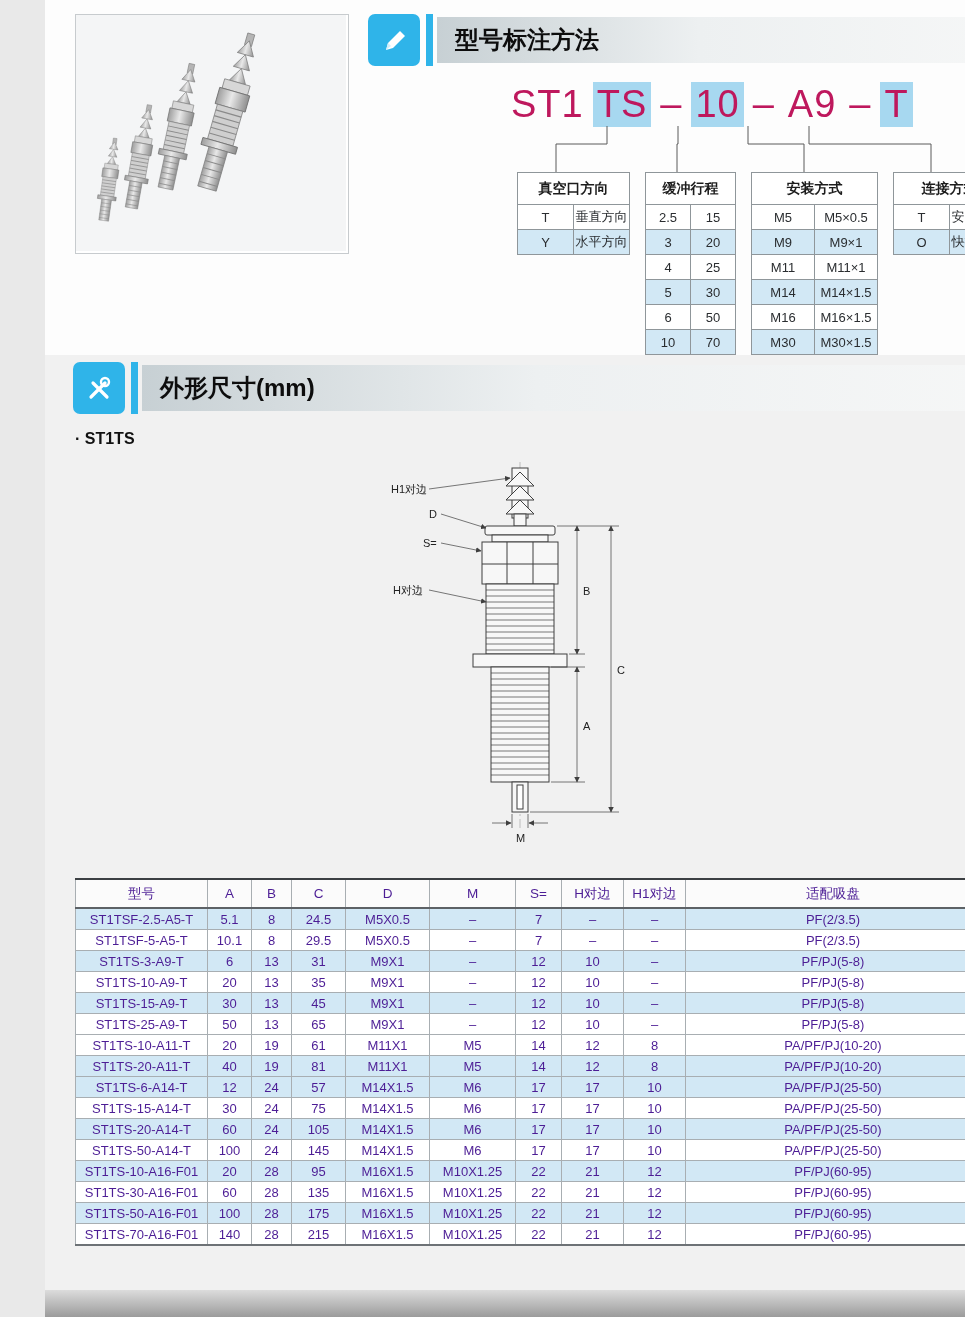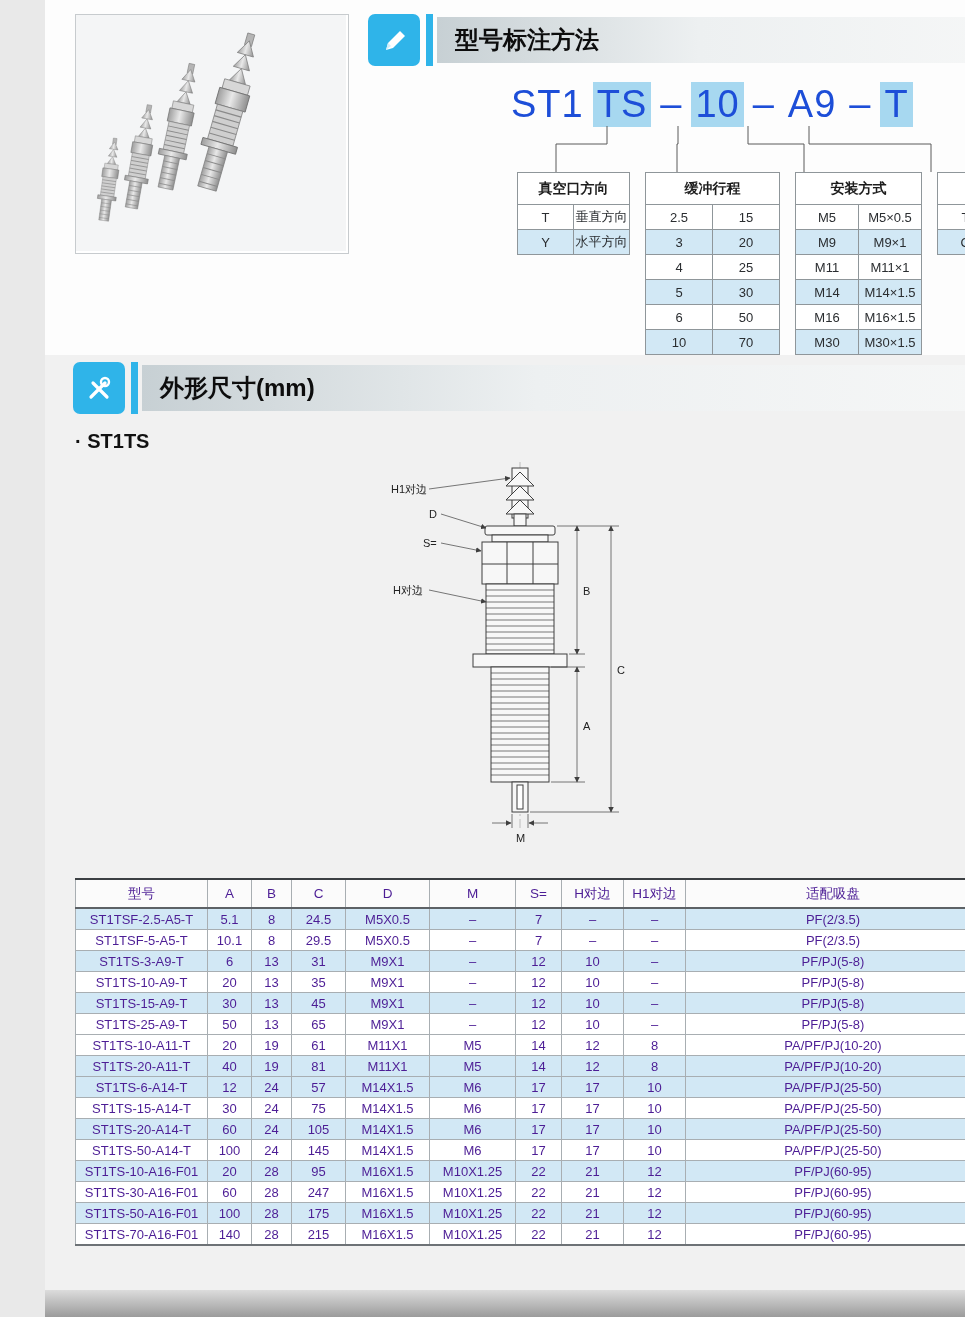--- a/index.html
+++ b/index.html
@@ -14,40 +14,40 @@
 
   
   .sec-icon{width:52px;height:52px;background:#2fb4e9;border-radius:7px;display:flex;
             align-items:center;justify-content:center;}
   .sec-bar{width:7px;height:52px;background:#2fb4e9;}
   .sec-titlebar{height:46px;background:linear-gradient(90deg,#c7d0d4,#edf0f1 45%,#f6f7f7);
                 display:flex;align-items:center;padding-left:18px;font-size:24px;font-weight:bold;color:#0d0d0d;}
 
   
   #model-code{left:462px;top:82px;display:flex;align-items:center;gap:5px;
-              font-size:38px;color:#1d4ed8;letter-spacing:1px;}
+              font-size:38px;color:#be185d;letter-spacing:1px;}
   #model-code .seg{padding:1px 4px;}
   #model-code .seg.hl{background:#a7d8f0;}
 
   
   #legend-tables{left:472px;top:172px;display:flex;gap:15px;align-items:flex-start;}
   #legend-tables table{border-collapse:collapse;background:#fff;font-size:13px;table-layout:fixed;}
   #legend-tables th{border:1px solid #8f969a;height:29px;font-size:14px;font-weight:bold;background:#fff;}
   #legend-tables td{border:1px solid #8f969a;height:22px;text-align:center;color:#2a2d30;}
   #legend-tables tr.alt{background:#d2e8f5;}
   #legend-tables table:nth-child(1){width:113px}
-  #legend-tables table:nth-child(2){width:135px}
+  #legend-tables table:nth-child(2){width:91px}
   #legend-tables table:nth-child(3){width:127px}
   #legend-tables table:nth-child(4){width:113px}
   #legend-tables table:nth-child(1) td:first-child{width:30px}
   #legend-tables table:nth-child(2) td:first-child{width:52px}
   #legend-tables table:nth-child(3) td:first-child{width:42px}
   #legend-tables table:nth-child(4) td:first-child{width:30px}
 
-  .series-label{left:30px;top:430px;font-size:20px;font-weight:bold;color:#111;}
+  .series-label{left:30px;top:430px;font-size:16px;font-weight:bold;color:#111;}
 
   
   #spec-wrap{left:30px;top:878px;}
   #spec-table{border-collapse:collapse;width:905px;table-layout:fixed;background:#fff;
               font-size:13px;color:#4c1d95;border-top:2px solid #3c4043;border-bottom:2px solid #6d7276;}
   #spec-table th{height:25px;font-weight:normal;font-size:13.5px;border:1px solid #a8aeb2;
                  border-top:none;background:#fbfbfb;border-bottom:2px solid #5d6266;}
   #spec-table td{height:20px;border:1px solid #a8aeb2;text-align:center;padding:0 2px;
                  white-space:nowrap;overflow:hidden;}
   #spec-table tr.alt{background:#d2e8f5;}
@@ -480,21 +480,21 @@
             <td>M10X1.25</td>
             <td>22</td>
             <td>21</td>
             <td>12</td>
             <td>PF/PJ(60-95)</td>
           </tr>
           <tr>
             <td>ST1TS-30-A16-F01</td>
             <td>60</td>
             <td>28</td>
-            <td>247</td>
+            <td>135</td>
             <td>M16X1.5</td>
             <td>M10X1.25</td>
             <td>22</td>
             <td>21</td>
             <td>12</td>
             <td>PF/PJ(60-95)</td>
           </tr>
           <tr class="alt">
             <td>ST1TS-50-A16-F01</td>
             <td>100</td>

